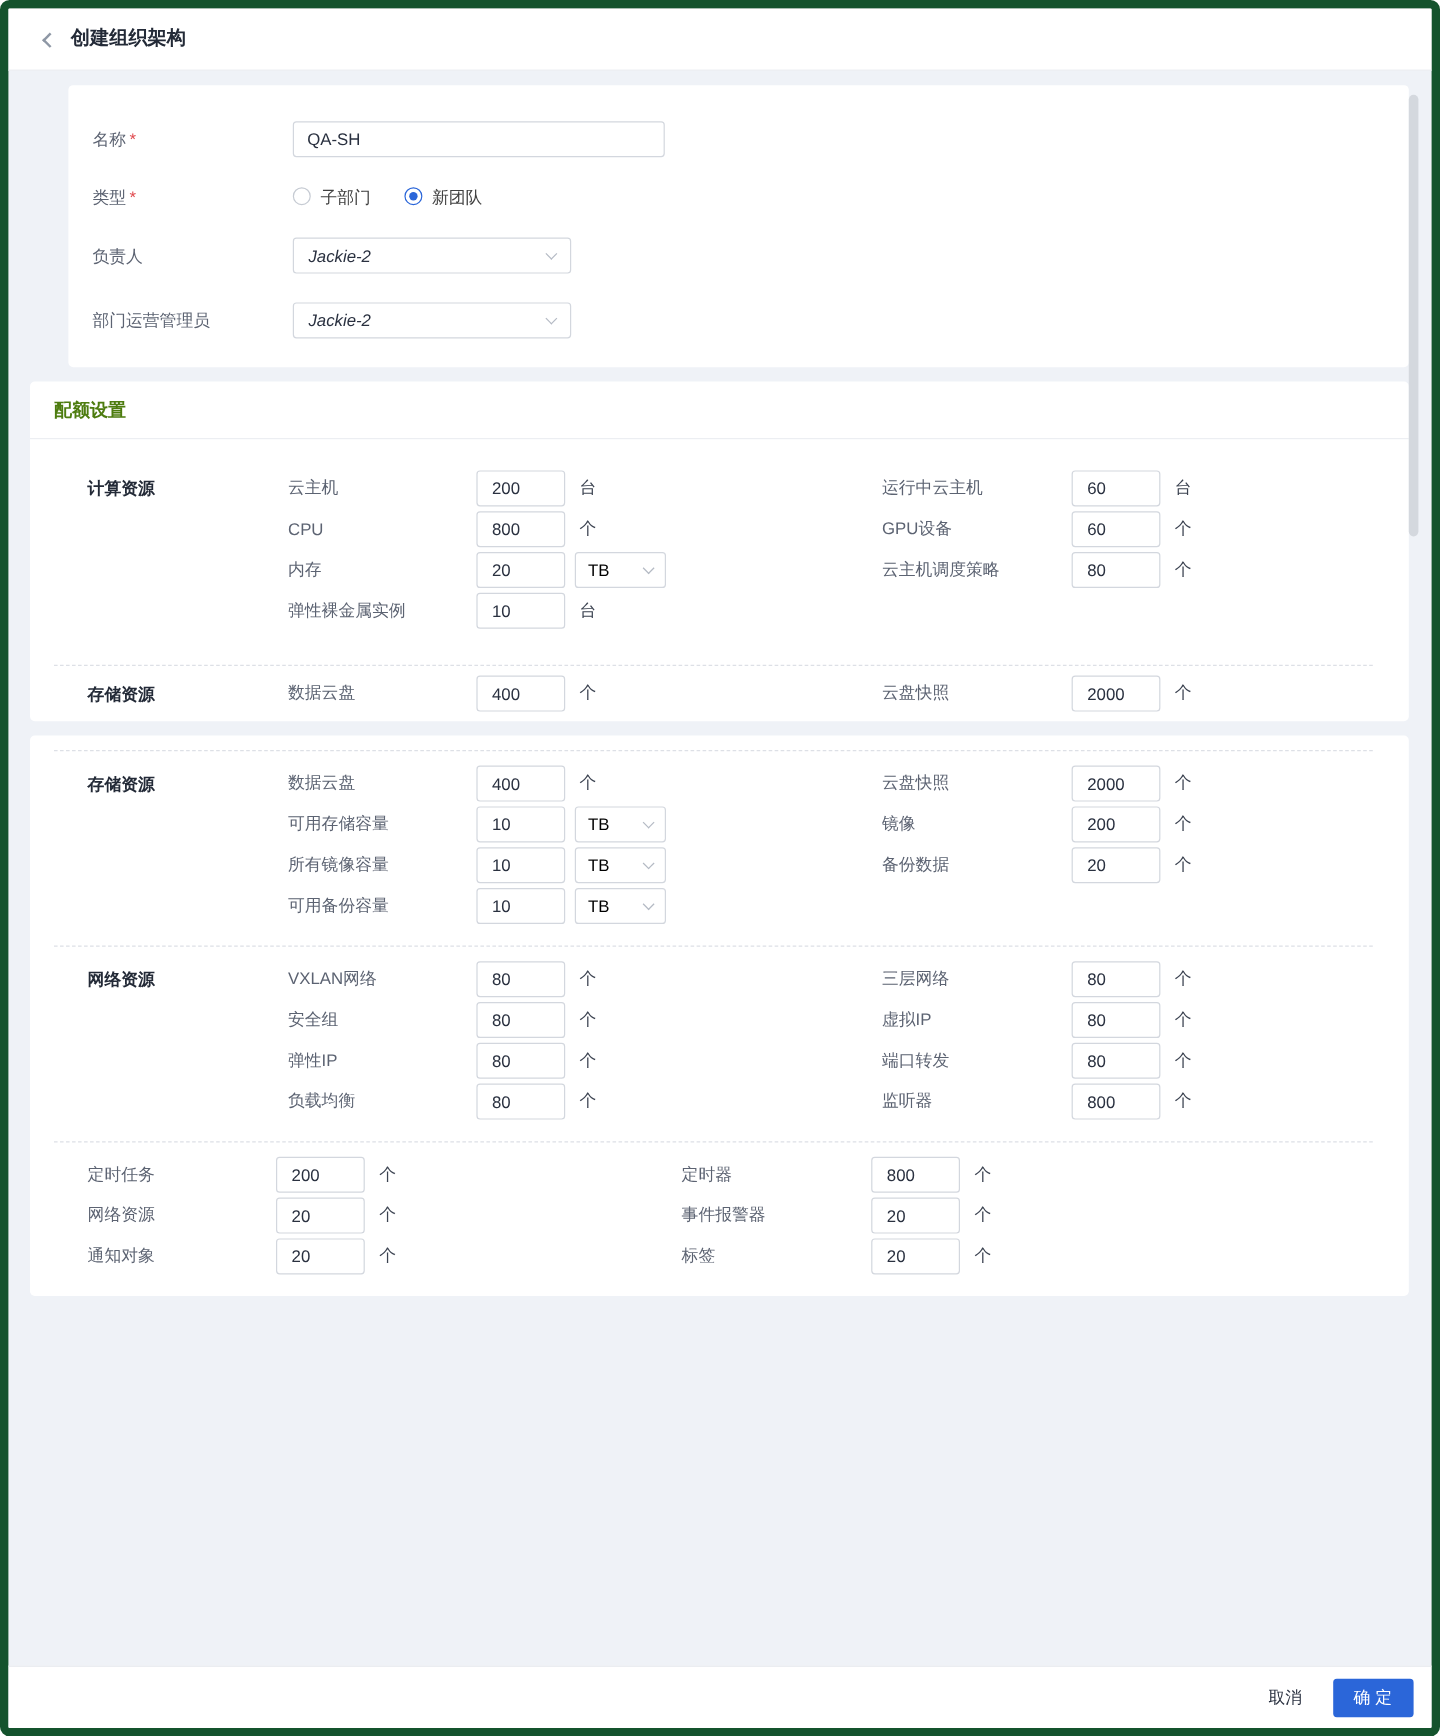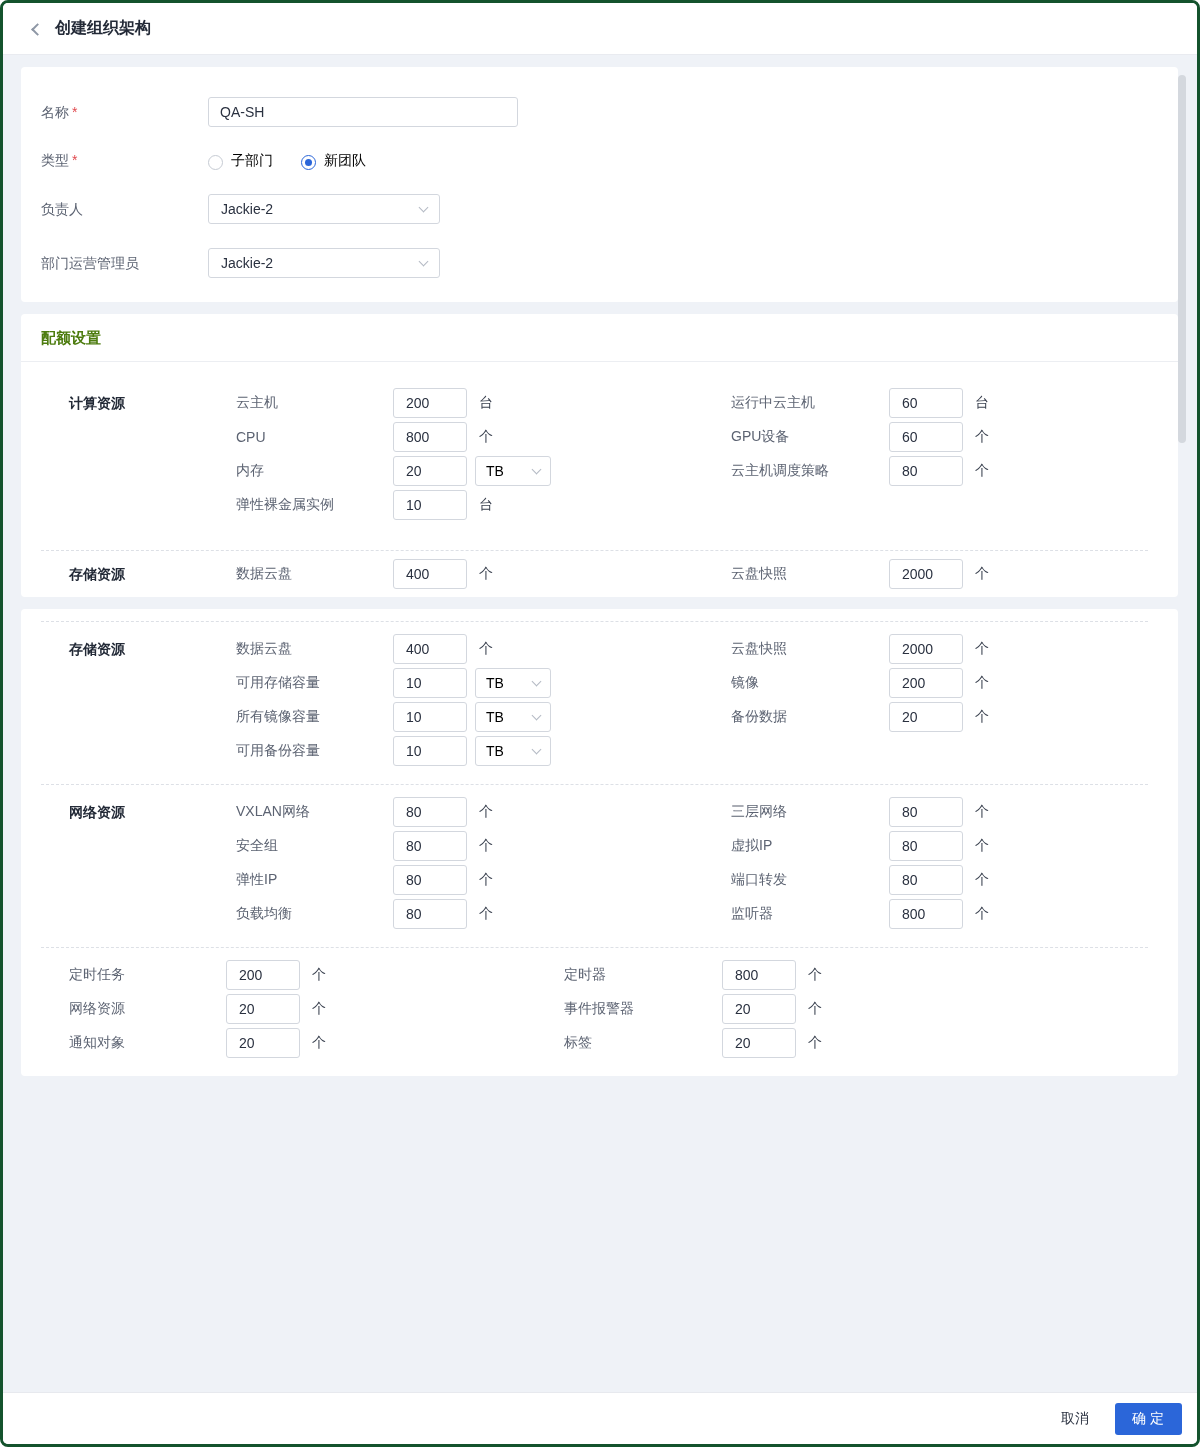--- a/index.html
+++ b/index.html
@@ -1,49 +1,49 @@
 <!DOCTYPE html>
 <html><head>
 <meta charset="utf-8">
 <style>
   * { margin:0; padding:0; box-sizing:border-box; }
   body { font-family:"Liberation Sans", sans-serif; background:#fff; }
-  .window { width:1200px; height:1447px; border:3px solid #14532d; border-radius:8px;
+  .window { width:1200px; height:1447px; border:7px solid #14532d; border-radius:8px;
             background:#eff2f7; position:relative; display:flex; flex-direction:column; overflow:hidden; }
   .topbar { background:#fff; flex:0 0 52px; display:flex; align-items:center; gap:13px;
             padding:0 30px; border-bottom:1px solid #e9ebf0; }
   .back-icon { width:9px; height:9px; border-left:2px solid #8e97a5; border-bottom:2px solid #8e97a5;
                transform:rotate(45deg); cursor:pointer; margin-top:1px; }
   .page-title { font-size:16px; font-weight:700; color:#232a37; }
 
   .content { flex:1 1 auto; padding:12px 19px 0 18px; overflow:hidden; }
   .card { background:#fff; border-radius:4px; margin-bottom:12px; }
 
   
-  .card-form { padding:30px 22px 24px 20px; }
+  .card-form { padding:30px 22px 24px 20px;margin-left:32px; }
   .f-row { display:flex; margin-bottom:24px; }
   .f-row:last-child { margin-bottom:0; }
   .f-label { width:167px; flex:0 0 auto; color:#5c6372; font-size:14px; padding-top:7px; }
   .star { color:#e0484d; margin-left:3px; }
   .text-input { width:310px; height:30px; border:1px solid #d3d7de; border-radius:3px;
                 padding:0 11px; font-size:14px; color:#2a3140; outline:none; background:#fff; }
   .intro-wrap { display:flex; align-items:flex-end; }
   .intro { width:310px; height:90px; border:1px solid #d3d7de; border-radius:3px;
            padding:6px 11px; font-size:14px; color:#2a3140; resize:none; outline:none;
            font-family:"Liberation Sans", sans-serif; }
   .counter { margin-left:8px; margin-bottom:4px; font-size:12px; color:#8b929f; }
   .radio-row .f-label { padding-top:1px; }
   .radio-group { display:flex; gap:28px; padding-top:1px; }
-  .radio-option { display:flex; align-items:flex-end; gap:8px; font-size:14px; color:#000000; cursor:pointer; }
+  .radio-option { display:flex; align-items:flex-start; gap:8px; font-size:14px; color:#404040; cursor:pointer; }
   .radio { width:15px; height:15px; border:1px solid #c6cbd3; border-radius:50%; background:#fff; display:flex; flex:0 0 auto; }
   .radio.checked { border-color:#2b66d9; }
   .radio-dot { width:7px; height:7px; border-radius:50%; background:#2b66d9; margin:auto; }
   .select-box { width:232px; height:30px; border:1px solid #d3d7de; border-radius:3px; background:#fff;
                 display:flex; align-items:center; justify-content:space-between; padding:0 12px;
-                font-size:14px; color:#2a3140; cursor:pointer; }
+                font-size:14px; color:#2a3140; cursor:pointer;font-style:italic; }
   .chev { width:7px; height:7px; border-right:1.5px solid #b4bac4; border-bottom:1.5px solid #b4bac4;
           transform:rotate(45deg); margin-top:-3px; flex:0 0 auto; }
 
   
   .card-quota { padding:0 30px 0 20px; }
   .q-title { padding:15px 0 13px; font-size:15px; font-weight:700; color:#4d7c0f; }
   .q-divider { border-top:1px solid #eceef2; margin:0 -30px 0 -20px; }
   .q-dashed { border-top:1px dashed #dde0e6; }
   .q-group { display:flex; padding:26px 0 30px;margin-left:28px; }
   .card-quota2 { padding-top:12px; }

